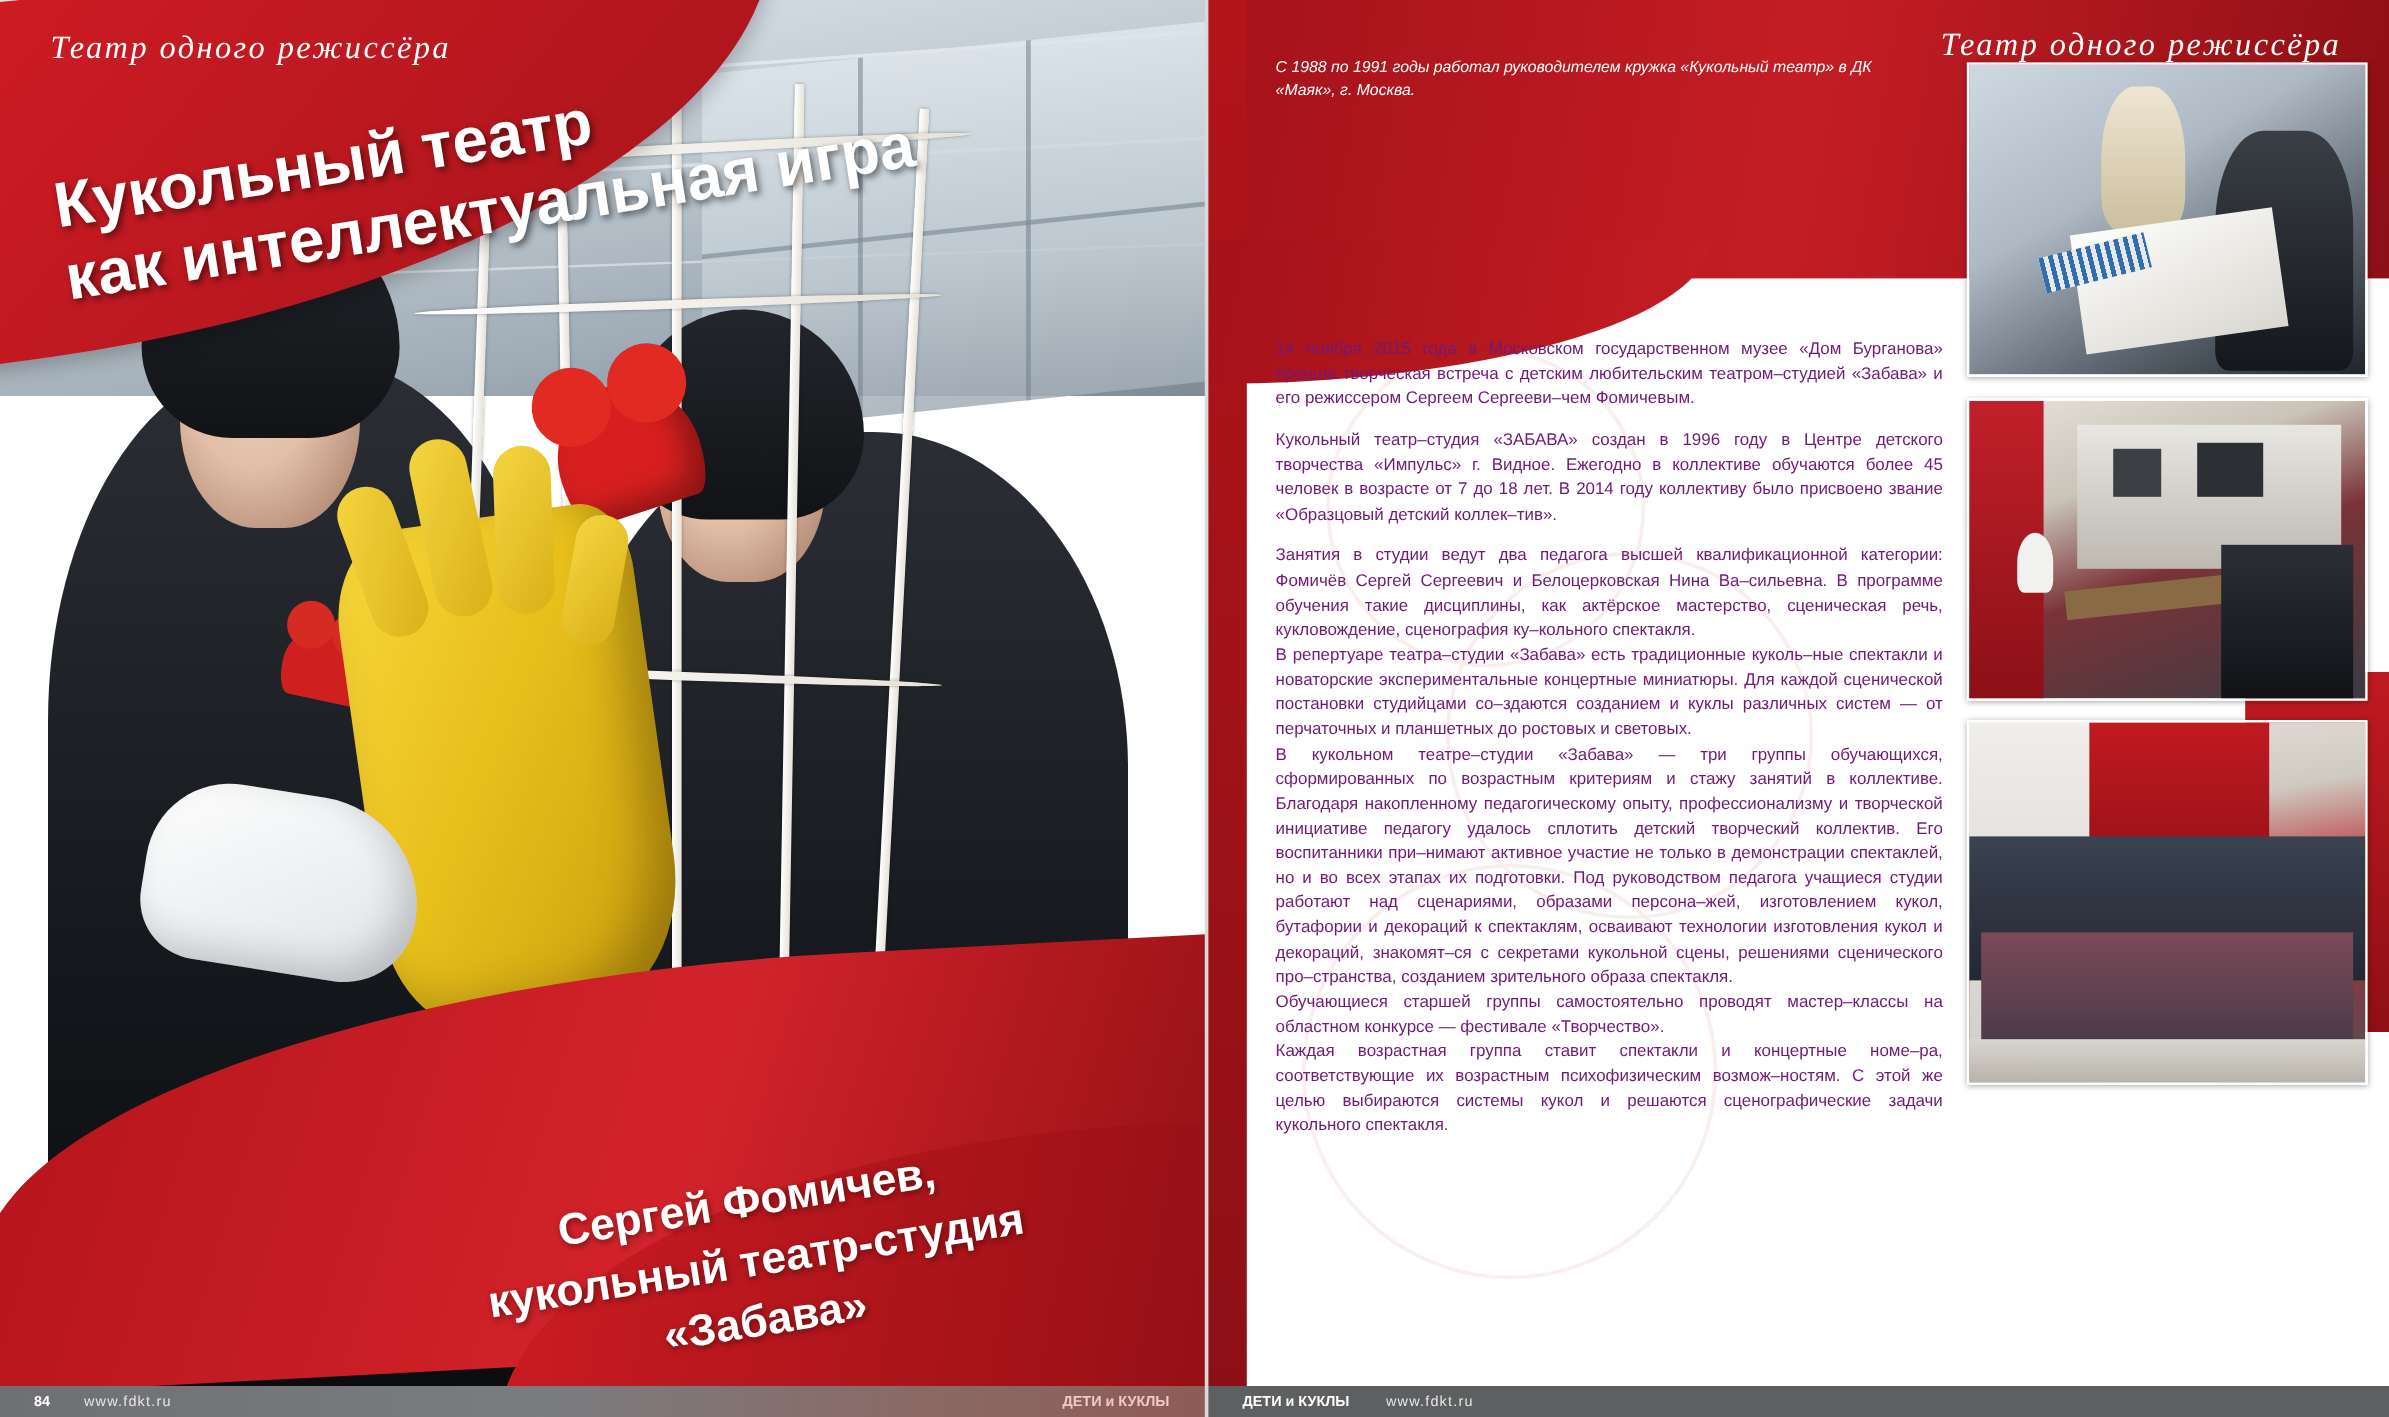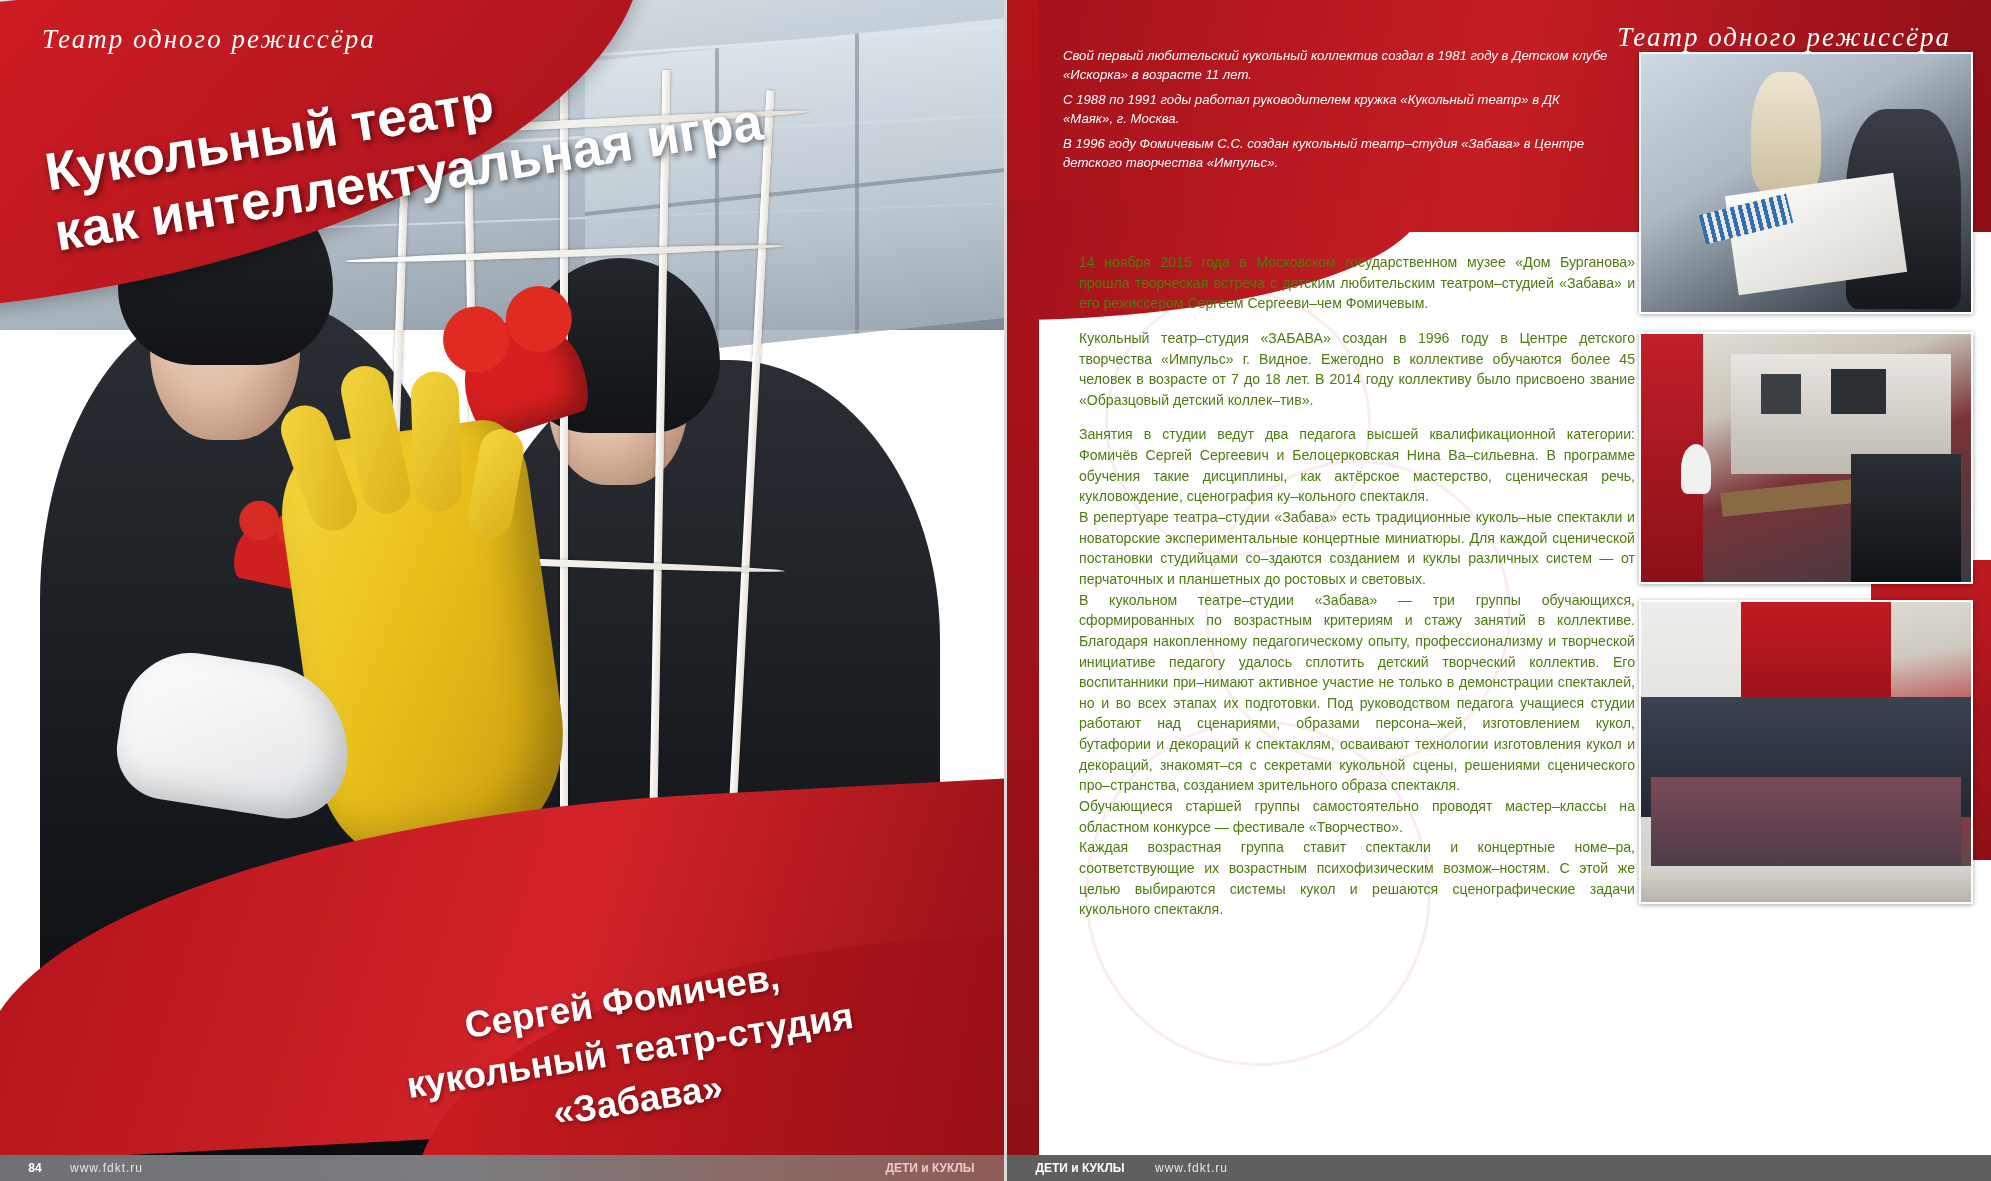--- a/index.html
+++ b/index.html
@@ -147,22 +147,22 @@
     position:absolute;left:0;top:200px;width:420px;height:120px;
     background:linear-gradient(100deg,#a4121a,#c51d24);
     border-radius:0 0 100% 0;
   }
   .bio-box{
     position:absolute;left:58px;top:46px;width:546px;z-index:12;
     color:#fff;font-style:italic;font-size:13.2px;line-height:1.47;
   }
   .bio-box p{margin:0 0 5px 0;}
   .body-col{
-    position:absolute;left:58px;top:252px;width:556px;z-index:12;
-    font-size:14.1px;line-height:1.465;text-align:justify;color:#4d7c0f;margin-left:16px;
+    position:absolute;left:58px;top:280px;width:556px;z-index:12;
+    font-size:14.1px;line-height:1.465;text-align:justify;color:#701a75;
   }
   .body-col p{margin:0 0 14px 0;}
   .body-col p.tight{margin-bottom:0;}
   .watermark{
     position:absolute;left:40px;top:250px;width:600px;height:850px;
     opacity:.07;z-index:5;pointer-events:none;
   }
   .wm-ring{position:absolute;border:3px solid #b3141a;border-radius:50%;}
   .photo-r{
     position:absolute;right:18px;background:#ccc;overflow:hidden;
@@ -267,23 +267,21 @@
       <div class="wm-ring" style="left:60px;top:40px;width:260px;height:260px;"></div>
       <div class="wm-ring" style="left:160px;top:210px;width:300px;height:300px;"></div>
       <div class="wm-ring" style="left:40px;top:470px;width:340px;height:340px;"></div>
     </div>
 
     <div class="script-logo logo-right">
       <span>Театр одного режиссёра</span>
     </div>
 
     <div class="bio-box">
-      <p>Свой первый любительский кукольный коллектив создал в 1981 году в Детском клубе «Искорка» в возрасте 11 лет.</p>
       <p>С 1988 по 1991 годы работал руководителем кружка «Кукольный театр» в ДК «Маяк»,  г. Москва.</p>
-      <p>В 1996 году Фомичевым С.С. создан кукольный театр–студия «Забава» в Центре детского творчества «Импульс».</p>
     </div>
 
     <div class="body-col">
       <p>14 ноября 2015 года в Московском государственном музее «Дом Бурганова» прошла творческая встреча с детским любительским театром–студией «Забава» и его режиссером Сергеем Сергееви–чем Фомичевым.</p>
       <p>Кукольный театр–студия «ЗАБАВА» создан в 1996 году в Центре детского творчества «Импульс» г. Видное. Ежегодно в коллективе обучаются более 45 человек в возрасте от 7 до 18 лет. В 2014 году коллективу было присвоено звание «Образцовый детский коллек–тив».</p>
       <p class="tight">Занятия в студии ведут два педагога высшей квалификационной категории: Фомичёв Сергей Сергеевич и Белоцерковская Нина Ва–сильевна. В программе обучения такие дисциплины, как актёрское мастерство, сценическая речь, кукловождение, сценография ку–кольного спектакля.</p>
       <p class="tight" style="margin-top:0">В репертуаре театра–студии «Забава» есть традиционные куколь–ные спектакли и новаторские экспериментальные концертные миниатюры. Для каждой сценической постановки студийцами со–здаются созданием и куклы различных систем — от перчаточных и планшетных до ростовых и световых.</p>
       <p class="tight" style="margin-top:0">В кукольном театре–студии «Забава» — три группы обучающихся, сформированных по возрастным критериям и стажу занятий в коллективе. Благодаря накопленному педагогическому опыту, профессионализму и творческой инициативе педагогу удалось сплотить детский творческий коллектив. Его воспитанники при–нимают активное участие не только в демонстрации спектаклей, но и во всех этапах их подготовки. Под руководством педагога учащиеся студии работают над сценариями, образами персона–жей, изготовлением кукол, бутафории и декораций к спектаклям, осваивают технологии изготовления кукол и декораций, знакомят–ся с секретами кукольной сцены, решениями сценического про–странства, созданием зрительного образа спектакля.</p>
       <p class="tight" style="margin-top:0">Обучающиеся старшей группы самостоятельно проводят мастер–классы на областном конкурсе — фестивале «Творчество».</p>
       <p class="tight" style="margin-top:0">Каждая возрастная группа ставит спектакли и концертные номе–ра, соответствующие их возрастным психофизическим возмож–ностям. С этой же целью выбираются системы кукол и решаются сценографические задачи кукольного спектакля.</p>

